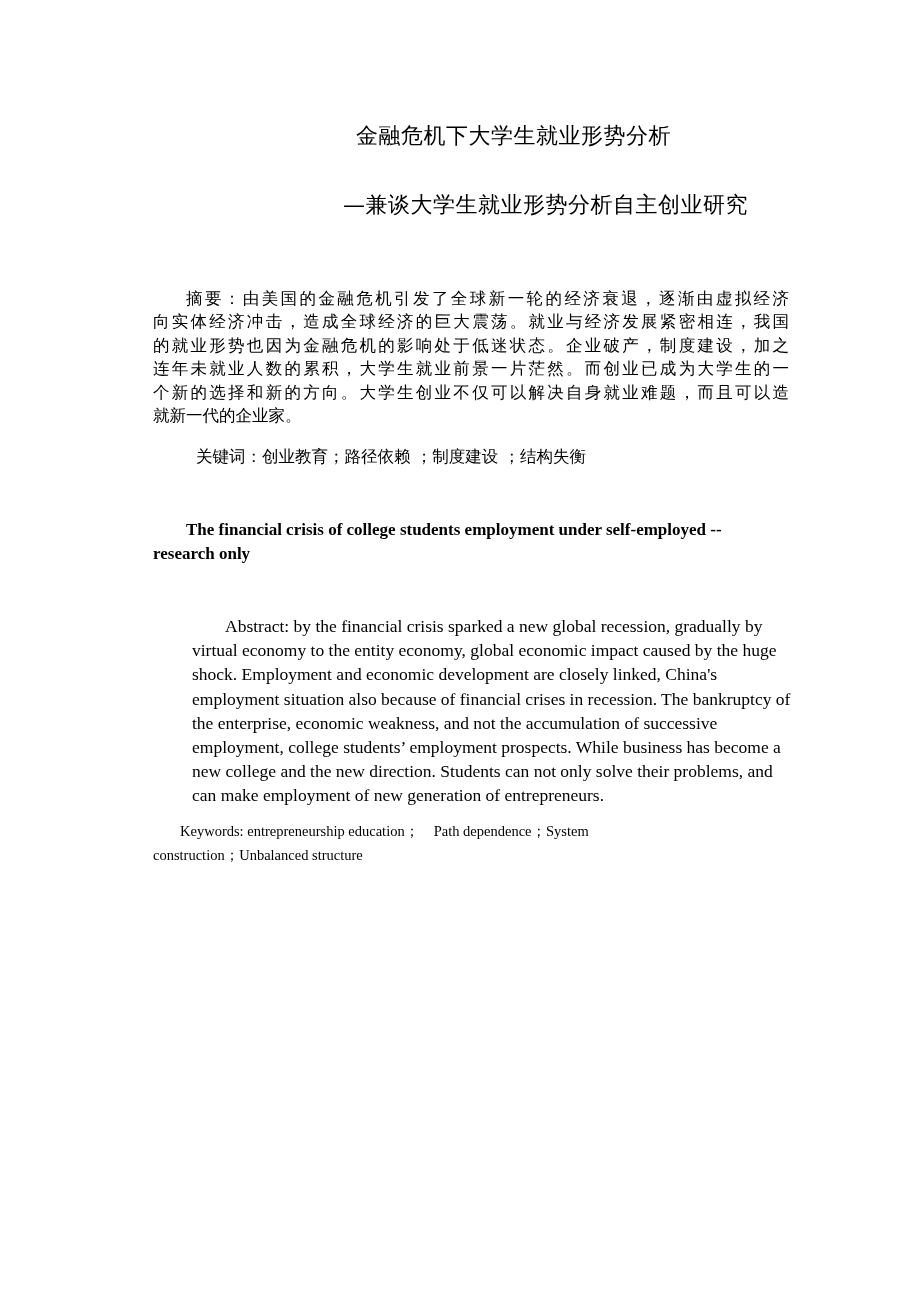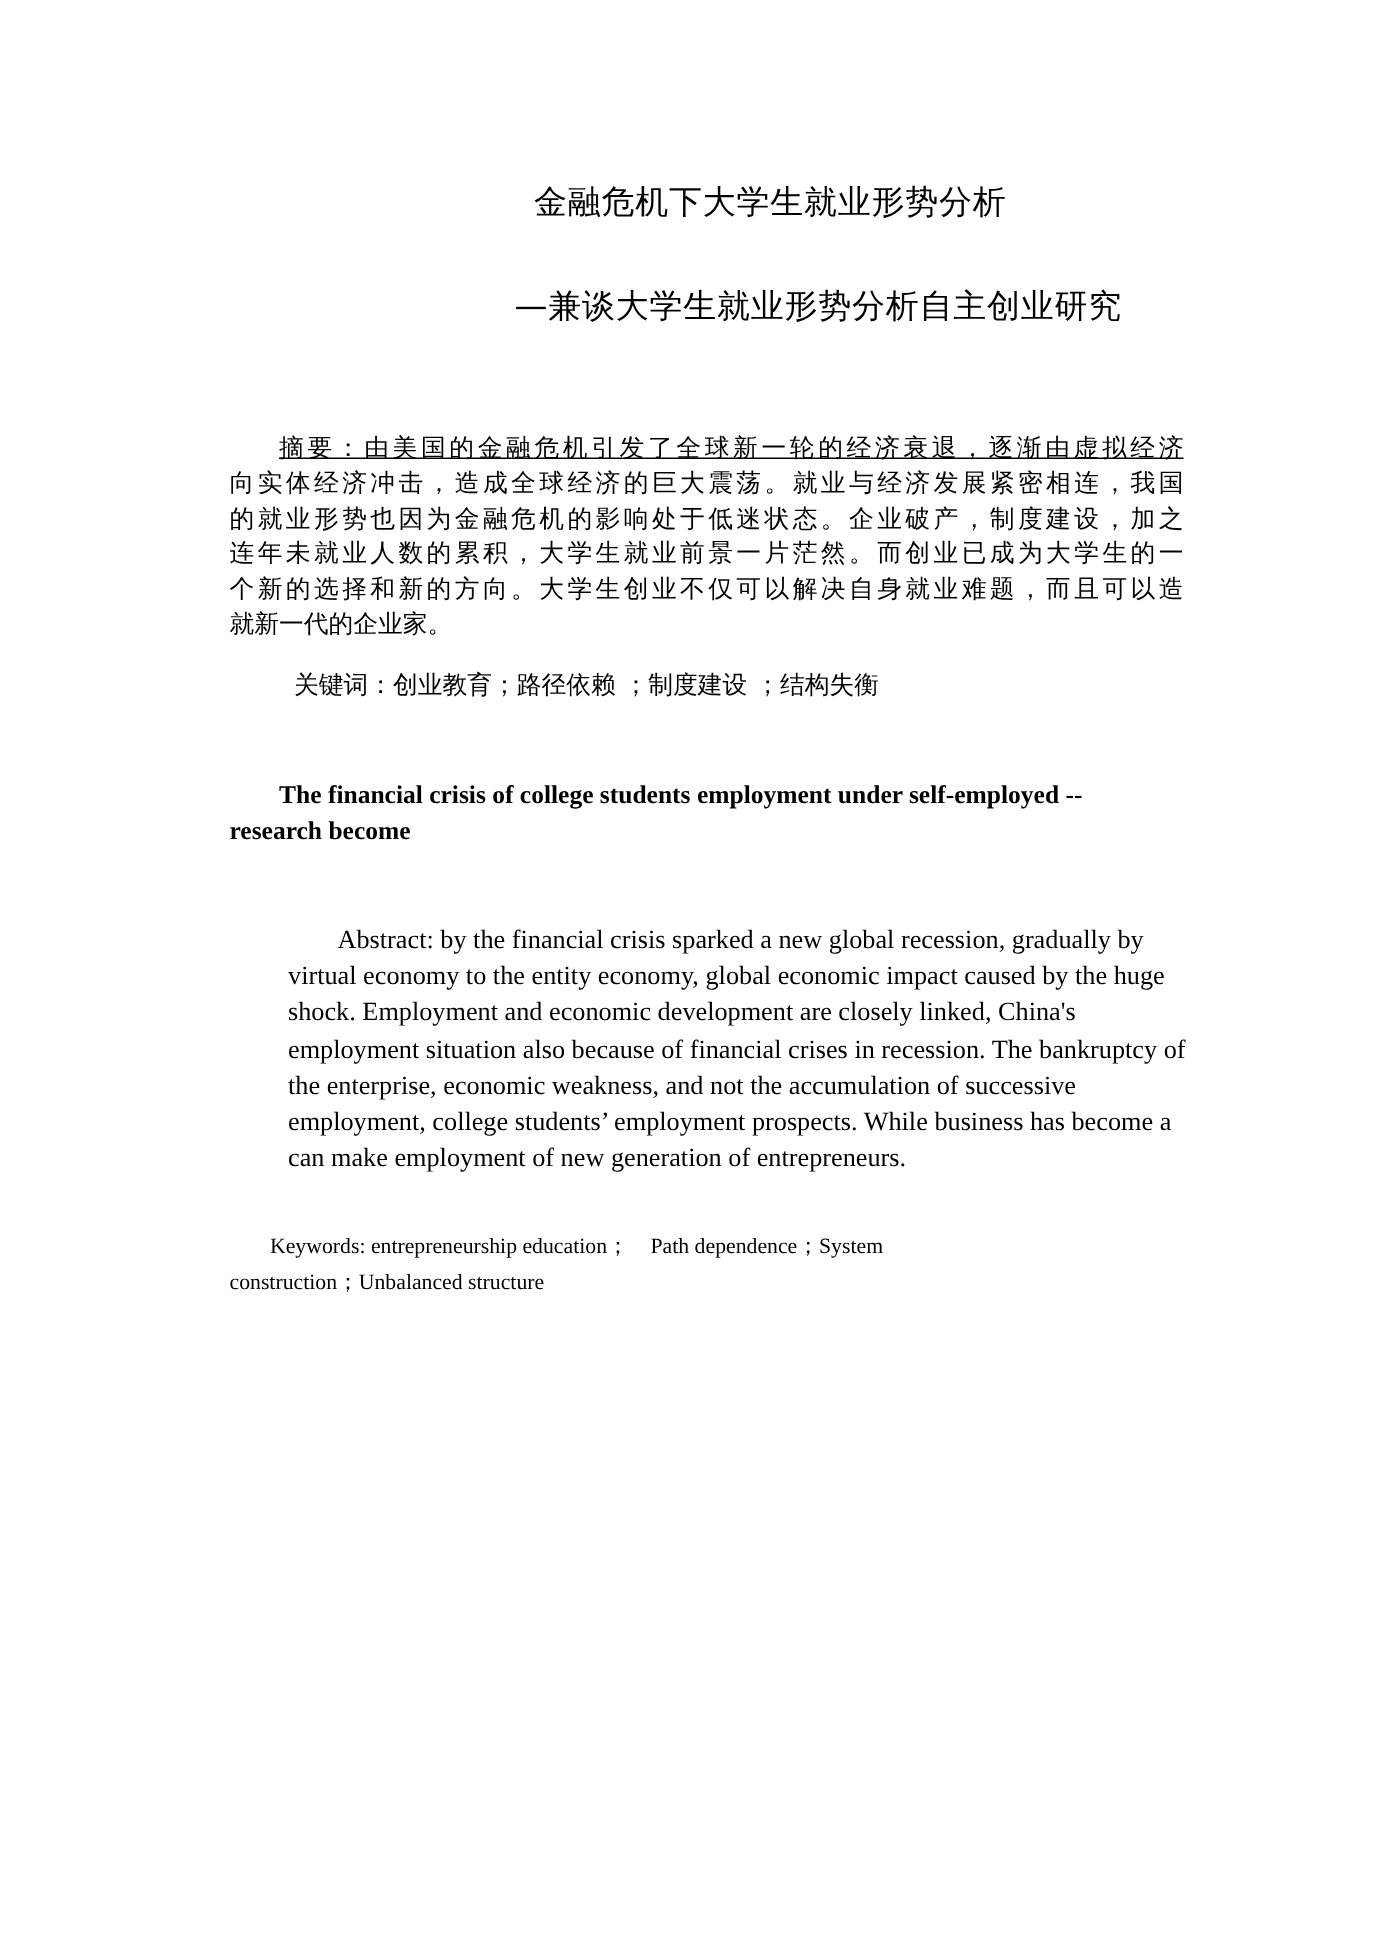--- a/index.html
+++ b/index.html
@@ -54,21 +54,21 @@
     .cn-line {
       display: block;
       white-space: nowrap;
       text-align: justify;
       text-align-last: justify;
       height: 23.4px;
     }
     .cn-line.last {
       text-align-last: left;
     }
-    .cn-line.indent { padding-left: 33px; text-decoration: underline; }
+    .cn-line.indent { padding-left: 33px; }
     .cn-keywords {
       position: absolute;
       left: 196px;
       top: 445px;
       font-family: "DejaVu Serif", "Liberation Serif", serif;
       font-size: 16.5px;
       line-height: 24px;
       white-space: nowrap;
     }
     .en-title {
@@ -125,30 +125,31 @@
     <span class="cn-line">的就业形势也因为金融危机的影响处于低迷状态。企业破产，制度建设，加之</span>
     <span class="cn-line">连年未就业人数的累积，大学生就业前景一片茫然。而创业已成为大学生的一</span>
     <span class="cn-line">个新的选择和新的方向。大学生创业不仅可以解决自身就业难题，而且可以造</span>
     <span class="cn-line last">就新一代的企业家。</span>
   </div>
 
   <div class="cn-keywords">关键词：创业教育；路径依赖 ；制度建设 ；结构失衡</div>
 
   <div class="en-title">
     <span class="l1">The financial crisis of college students employment under self-employed --</span>
-    <span class="l2">research become</span>
+    <span class="l2">research only</span>
   </div>
 
   <div class="en-abstract">
     <span class="en-line indent">Abstract: by the financial crisis sparked a new global recession, gradually by</span>
     <span class="en-line">virtual economy to the entity economy, global economic impact caused by the huge</span>
     <span class="en-line">shock. Employment and economic development are closely linked, China's</span>
     <span class="en-line">employment situation also because of financial crises in recession. The bankruptcy of</span>
     <span class="en-line">the enterprise, economic weakness, and not the accumulation of successive</span>
     <span class="en-line">employment, college students’ employment prospects. While business has become a</span>
+    <span class="en-line">new college and the new direction. Students can not only solve their problems, and</span>
     <span class="en-line">can make employment of new generation of entrepreneurs.</span>
   </div>
 
   <div class="en-keywords">
     <span class="l1">Keywords: entrepreneurship education；　Path dependence；System</span>
     <span class="l2">construction；Unbalanced structure</span>
   </div>
 
 </div>
 

